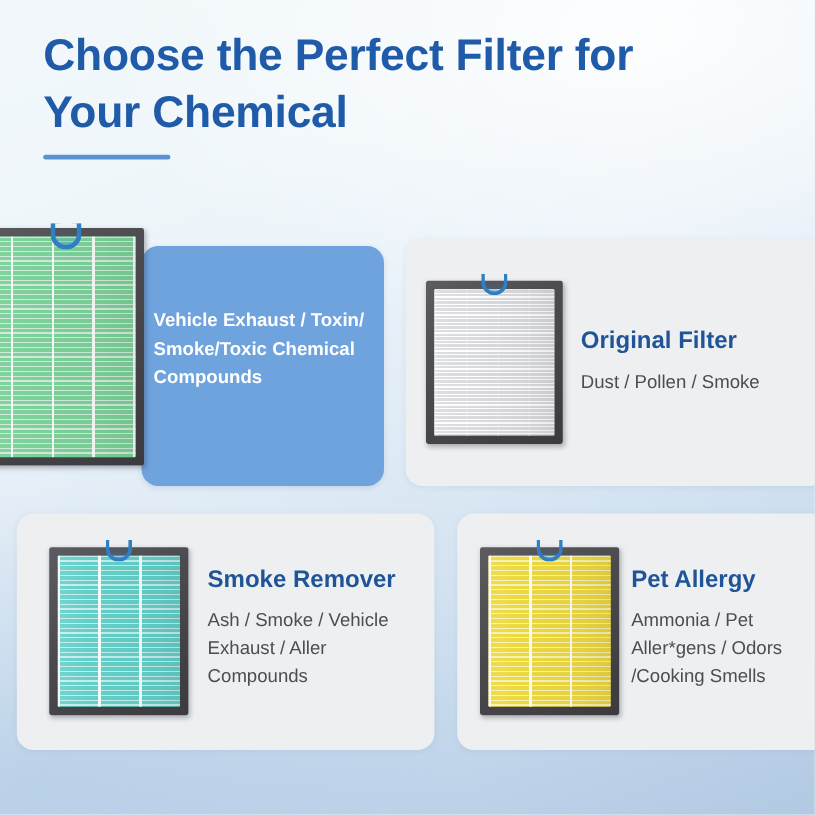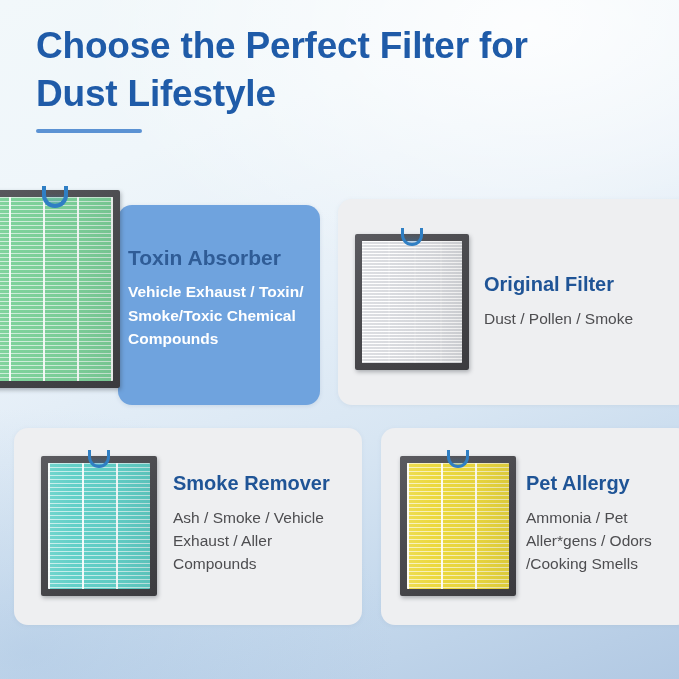--- a/index.html
+++ b/index.html
@@ -204,38 +204,37 @@
   #filter-pet .inner { background: #ecd93f; }
 </style>
 </head>
 <body>
 
 <div class="stage">
 
   <div class="heading">
     <h1>
       <span>Choose the Perfect Filter for</span><br>
-      <span>Dust Lifestyle</span>
+      <span>Your Chemical</span>
     </h1>
   </div>
   <div class="accent-rule"></div>
 
   <div class="card blue" id="card-toxin"></div>
 
   <div class="filter" id="filter-toxin">
     <div class="frame">
       <div class="inner">
         <div class="pleats"></div>
       </div>
     </div>
   </div>
   <div class="handle" id="handle-toxin" style="left:42px; top:186px;"></div>
 
   <div class="txt" id="t1">
-    <div class="title on-blue">Toxin Absorber</div>
     <div class="desc on-blue">Vehicle Exhaust / Toxin/ Smoke/Toxic Chemical Compounds</div>
   </div>
 
   <div class="card gray" id="card-original"></div>
 
   <div class="filter" id="filter-original">
     <div class="frame">
       <div class="inner">
         <div class="pleats"></div>
       </div>

